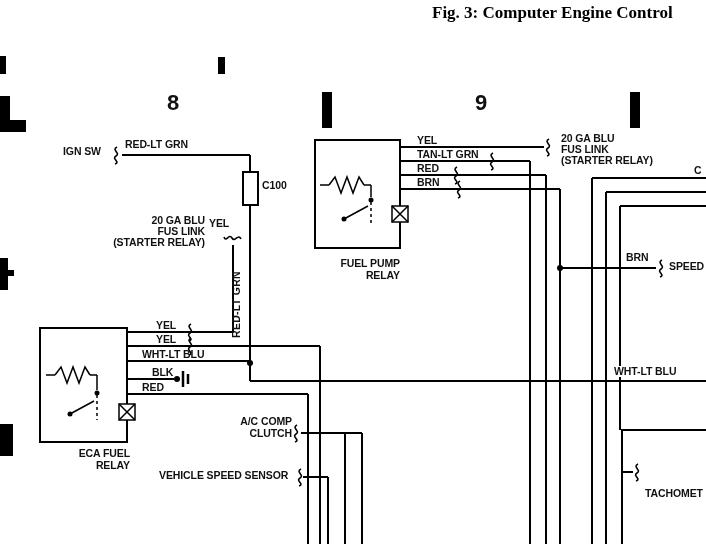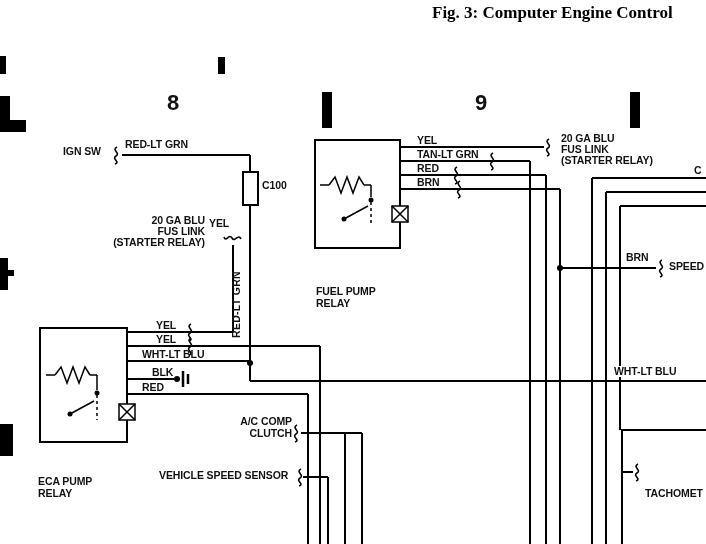--- a/index.html
+++ b/index.html
@@ -2,21 +2,21 @@
 <html><head>
 <meta charset="utf-8">
 <style>
   html,body{margin:0;padding:0;background:#fff;}
   .stage{position:relative;width:706px;height:544px;background:#ffffff;overflow:hidden;
          font-family:"Liberation Sans",sans-serif;}
   svg.wires{position:absolute;left:0;top:0;}
   .lbl{position:absolute;font-weight:bold;font-size:10.5px;line-height:11px;color:#111;
        white-space:nowrap;letter-spacing:-0.1px;}
   .lbl.r{text-align:right;}
-  .lbl.c{text-align:left;margin-top:28px;}
+  .lbl.c{text-align:right;}
   .num{position:absolute;font-weight:bold;font-size:22px;color:#111;}
   .title{position:absolute;font-family:"Liberation Serif",serif;font-weight:bold;
          font-size:17px;color:#000;white-space:nowrap;}
   .vtext{position:absolute;writing-mode:vertical-rl;transform:rotate(180deg);
          font-weight:bold;font-size:10.5px;color:#111;letter-spacing:.3px;white-space:nowrap;}
   .bgw{background:#fff;padding:0 1px;}
 </style>
 </head>
 <body>
 
@@ -161,21 +161,21 @@
   <div class="lbl r" style="left:90px;top:237px;width:115px;">(STARTER RELAY)</div>
   <div class="lbl" style="left:209px;top:218px;">YEL</div>
 
   <div class="vtext" style="left:230px;top:242px;height:96px;">RED-LT GRN</div>
 
   <div class="lbl" style="left:156px;top:320px;">YEL</div>
   <div class="lbl" style="left:156px;top:334px;">YEL</div>
   <div class="lbl" style="left:142px;top:349px;">WHT-LT BLU</div>
   <div class="lbl" style="left:142px;top:367px;padding-left:10px;">BLK</div>
   <div class="lbl" style="left:142px;top:382px;">RED</div>
-  <div class="lbl c" style="left:38px;top:448px;width:92px;">ECA PUMP</div>
+  <div class="lbl c" style="left:38px;top:448px;width:92px;">ECA FUEL</div>
   <div class="lbl c" style="left:38px;top:460px;width:92px;">RELAY</div>
 
   <div class="lbl" style="left:417px;top:135px;">YEL</div>
   <div class="lbl" style="left:417px;top:149px;">TAN-LT GRN</div>
   <div class="lbl" style="left:417px;top:163px;">RED</div>
   <div class="lbl" style="left:417px;top:177px;">BRN</div>
   <div class="lbl c" style="left:316px;top:258px;width:84px;">FUEL PUMP</div>
   <div class="lbl c" style="left:316px;top:270px;width:84px;">RELAY</div>
 
   <div class="lbl" style="left:561px;top:133px;">20 GA BLU</div>

